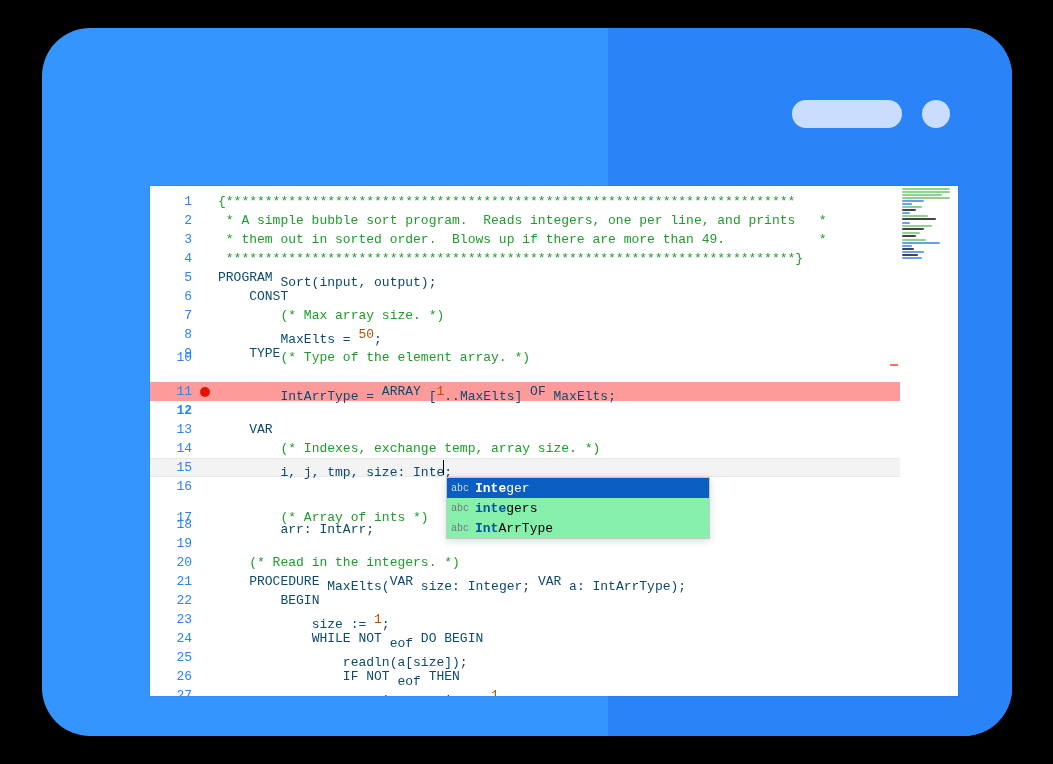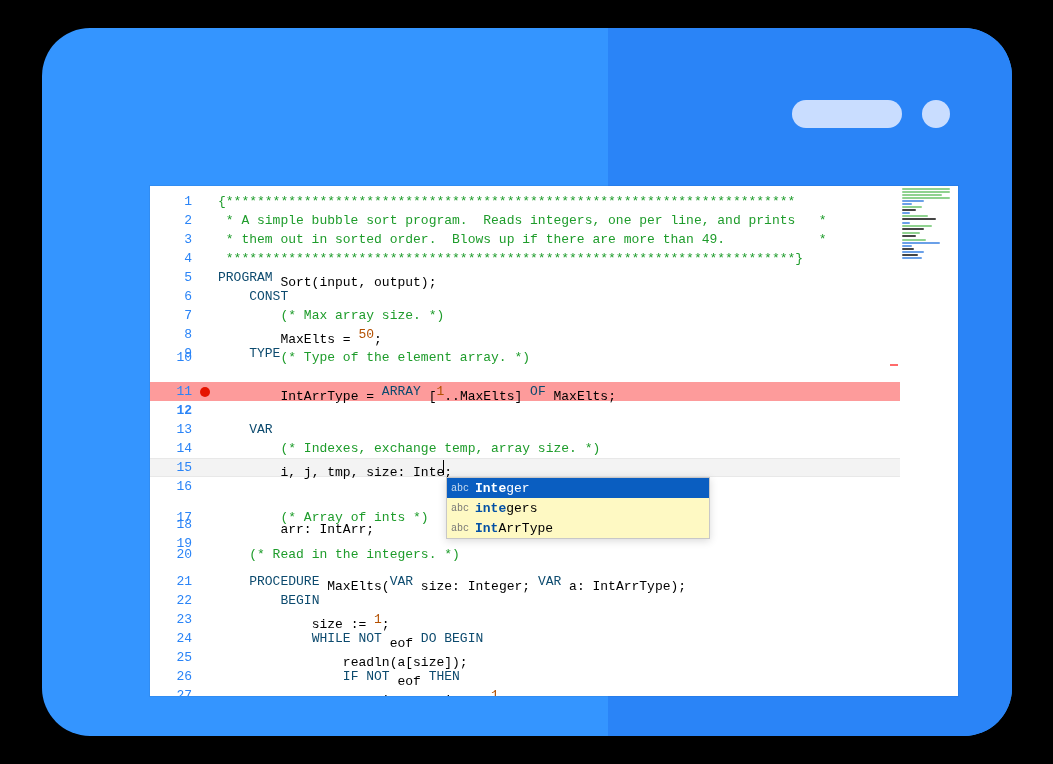--- a/index.html
+++ b/index.html
@@ -138,33 +138,33 @@
     background: #fd9b9b;
   }
   .line-current {
     background: #f3f3f3;
     border-top: 1px solid #e8e8e8;
     border-bottom: 1px solid #e8e8e8;
   }
   .tok-comment { color: #1e9c2b; }
   .tok-kw { color: #0c4a6e; }
   .tok-num { color: #b35000; }
-  .tok-plain { color: #000000; margin-top: 10px; }
+  .tok-plain { color: #0c4a6e; margin-top: 10px; }
   .cursor {
     display: inline-block;
     width: 1px;
     height: 15px;
     background: #000;
     vertical-align: middle;
     margin-left: -1px;
     border-right: 1px solid #000;
   }
   .suggest {
     position: absolute;
-    background: #fef9c3;
+    background: #86efac;
     border: 1px solid #c8c8c8;
     box-shadow: 0 2px 8px rgba(0,0,0,.15);
     font-size: 13px;
   }
   .suggest-row {
     height: 20px;
     display: flex;
     align-items: center;
     padding: 0 6px 0 4px;
     gap: 6px;
@@ -282,21 +282,21 @@
         <div class="line" style="top: 329px;">
           <div class="lineno">18</div>
           <div class="glyph-margin"></div>
           <div class="code"><span>        </span><span class="tok-plain">arr: IntArr;</span></div>
         </div>
         <div class="line" style="top: 348px;">
           <div class="lineno">19</div>
           <div class="glyph-margin"></div>
           <div class="code"></div>
         </div>
-        <div class="line" style="top: 359px;">
+        <div class="line" style="top: 367px;">
           <div class="lineno">20</div>
           <div class="glyph-margin"></div>
           <div class="code"><span>    </span><span class="tok-comment">(* Read in the integers. *)</span></div>
         </div>
         <div class="line" style="top: 386px;">
           <div class="lineno">21</div>
           <div class="glyph-margin"></div>
           <div class="code"><span>    </span><span class="tok-kw">PROCEDURE</span><span class="tok-plain"> MaxElts(</span><span class="tok-kw">VAR</span><span class="tok-plain"> size: Integer; </span><span class="tok-kw">VAR</span><span class="tok-plain"> a: IntArrType);</span></div>
         </div>
         <div class="line" style="top: 405px;">

